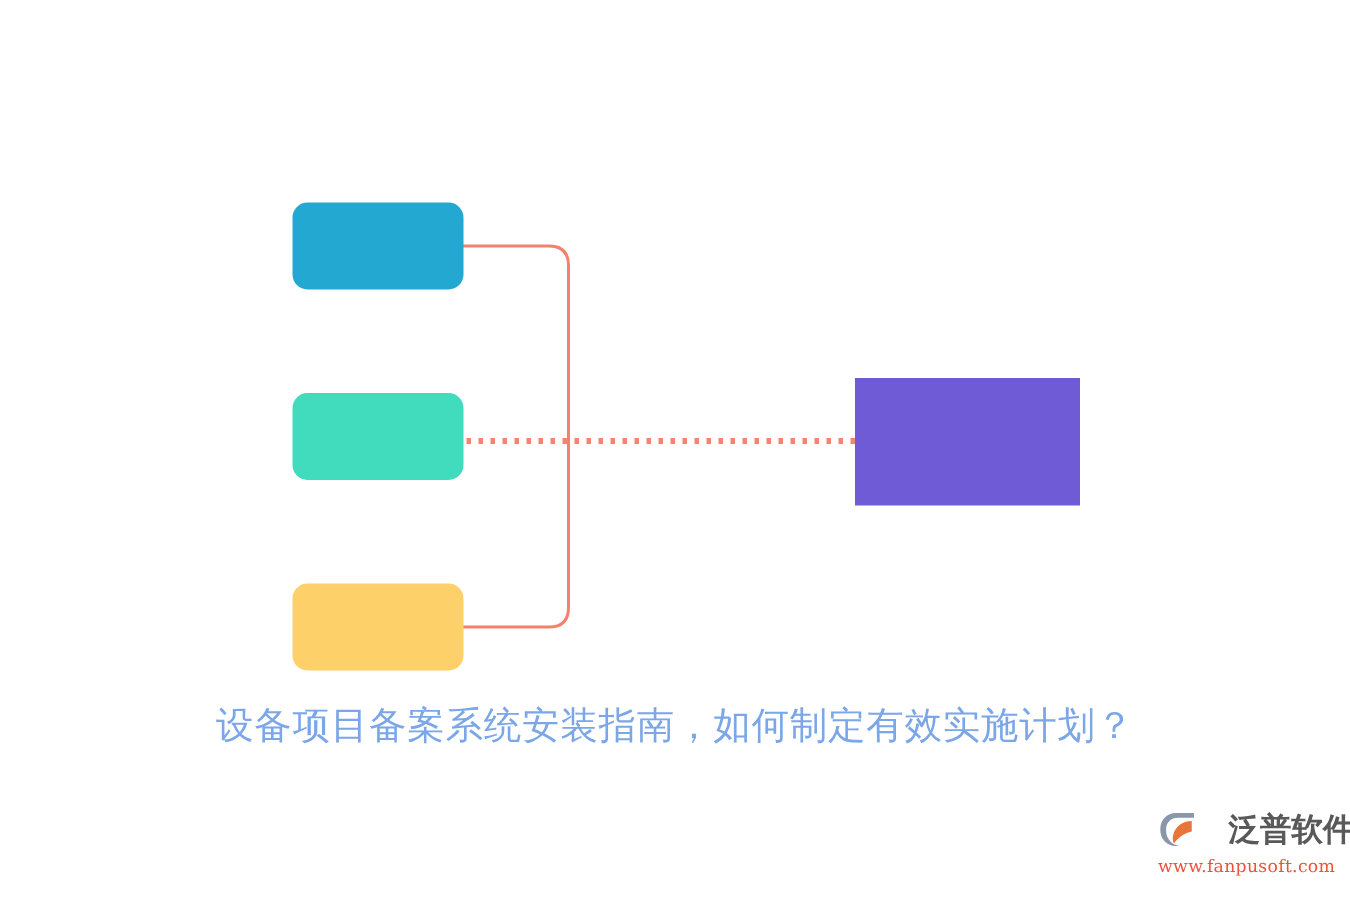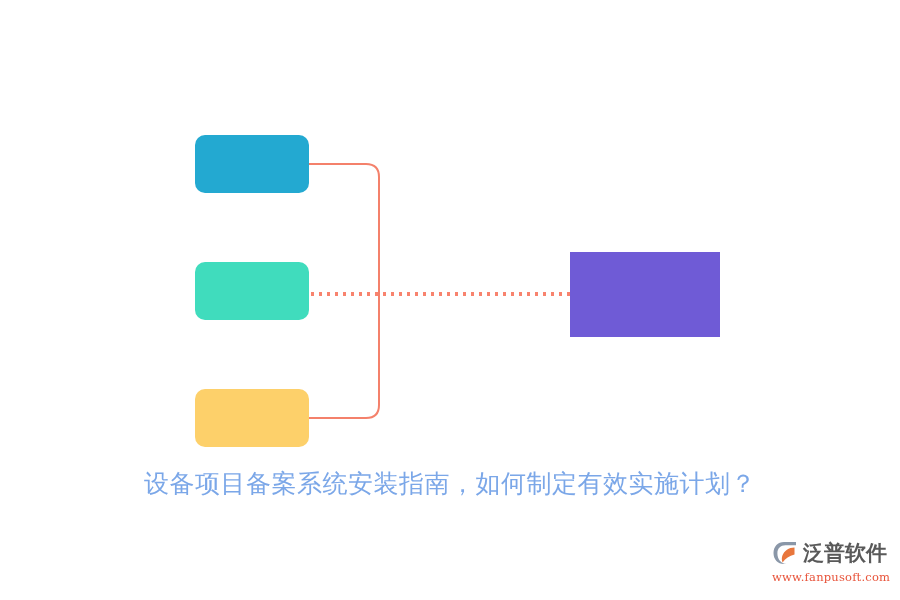--- a/index.html
+++ b/index.html
@@ -88,20 +88,21 @@
     position: absolute;
     left: 772px;
     top: 538px;
     width: 118px;
     height: 48px;
   }
   #logo-row {
     display: flex;
     align-items: center;
     height: 30px;
+    gap: 16px;
   }
   #logo-mark {
     width: 28px;
     height: 28px;
     flex: 0 0 28px;
     margin-right: 3px;
   }
   #logo-name {
     font-size: 21px;
     line-height: 28px;

